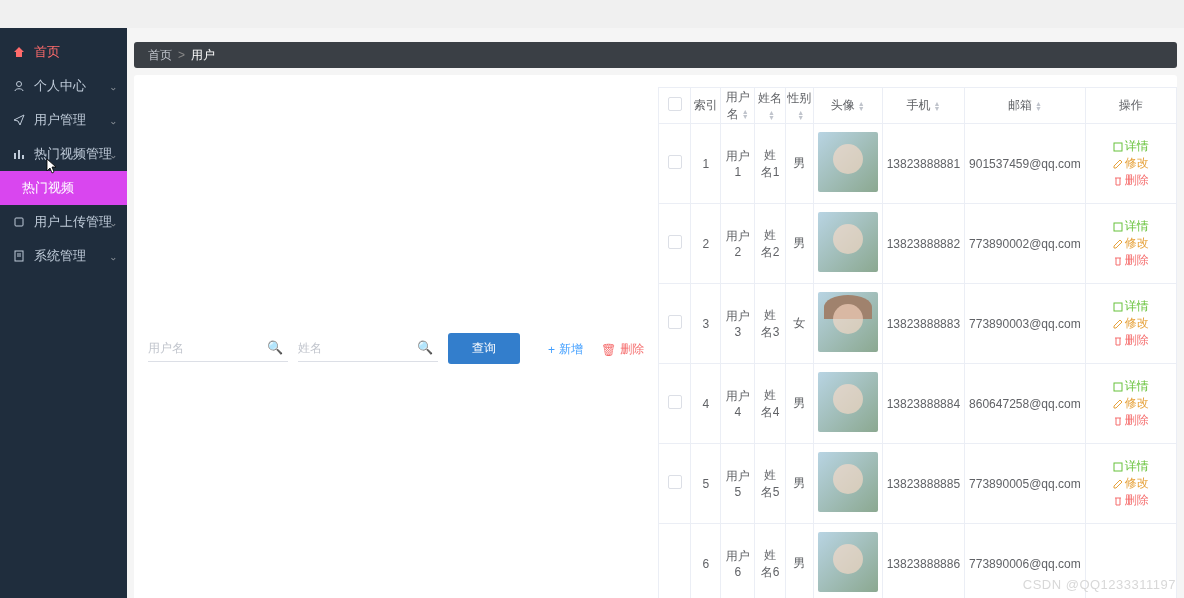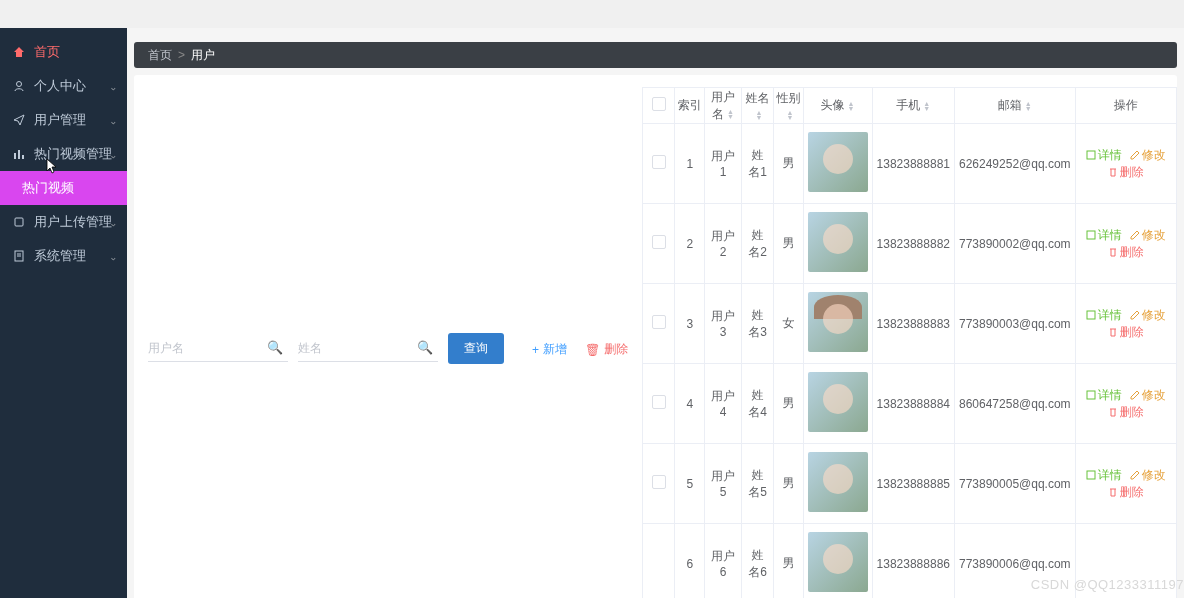--- a/index.html
+++ b/index.html
@@ -25,21 +25,21 @@
 
 
 .card { background: #fff; margin: 7px; padding: 12px 0 0 0; border-radius: 3px; flex: 1; overflow: hidden; display: flex; }
 
 
 .search-row { display: flex; align-items: center; gap: 10px; padding: 0 14px 10px 14px; }
 .input-wrap { position: relative; width: 140px; border-bottom: 1px solid #dcdfe6; height: 28px; display: flex; align-items: center; }
 .input-wrap input { border: none; outline: none; width: 100%; font-size: 12px; color: #606266; background: transparent; }
 .input-wrap input::placeholder { color: #c0c4cc; }
 .input-wrap .search-ic { color: #c0c4cc; font-size: 13px; position: absolute; right: 4px; }
-.btn-primary { background: #337ecc; color: #fff; border: none; border-radius: 3px; padding: 7px 16px; font-size: 12px; cursor: pointer; }
+.btn-primary { background: #337ecc; color: #fff; border: none; border-radius: 3px; padding: 7px 24px; font-size: 12px; cursor: pointer; }
 
 
 .action-row { display: flex; gap: 18px; padding: 4px 14px 10px 14px; border-bottom: 1px solid #ebeef5; }
 .link-btn { font-size: 12px; cursor: pointer; display: flex; align-items: center; gap: 4px; }
 .link-btn.blue { color: #409eff; }
 .link-btn.red { color: #f56c6c; }
 
 
 .table-wrap { flex: 1; overflow-y: auto; }
 table { width: 100%; border-collapse: collapse; }
@@ -58,21 +58,21 @@
 .op-link { font-size: 12px; cursor: pointer; margin: 0 4px; display: inline-flex; align-items: center; gap: 2px; }
 .op-link.green { color: #67c23a; }
 .op-link.orange { color: #e6a23c; }
 .op-link.red { color: #f56c6c; }
 .op-icon { width: 10px; height: 10px; display: inline-block; }
 
 
 .cursor { position: absolute; left: 43px; top: 158px; width: 16px; height: 18px; pointer-events: none; z-index: 10; }
 
 
-.watermark { position: absolute; right: 0; bottom: 6px; font-size: 13px; color: #d8d8d8; letter-spacing: 0.5px; pointer-events: none; }
+.watermark { position: absolute; right: 8px; bottom: 6px; font-size: 13px; color: #d8d8d8; letter-spacing: 0.5px; pointer-events: none; }
 
 svg { display: block; }
 </style>
 </head>
 <body>
 
 <div class="layout">
 
   <div class="sidebar">
     <div class="menu-item active">
@@ -204,21 +204,21 @@
           </thead>
           <tbody id="tbody">
               <tr>
                 <td><span class="checkbox"></span></td>
                 <td>1</td>
                 <td>用户1</td>
                 <td>姓名1</td>
                 <td>男</td>
                 <td><span class="avatar "></span></td>
                 <td>13823888881</td>
-                <td>626249252@qq.com</td>
+                <td>901537459@qq.com</td>
                 <td><span class="op-link green"><svg class="op-icon" viewBox="0 0 10 10">
                       <rect x="1" y="1" width="8" height="8" fill="none" stroke="#67c23a"></rect>
                     </svg>详情</span><span class="op-link orange"><svg class="op-icon" viewBox="0 0 10 10">
                       <path d="M1 9 L1 7 L7 1 L9 3 L3 9 Z" fill="none" stroke="#e6a23c"></path>
                     </svg>修改</span><span class="op-link red"><svg class="op-icon" viewBox="0 0 10 10">
                       <path d="M2 2 H8 M3 2 V9 H7 V2" fill="none" stroke="#f56c6c"></path>
                     </svg>删除</span></td>
               </tr>
               <tr>
                 <td><span class="checkbox"></span></td>

